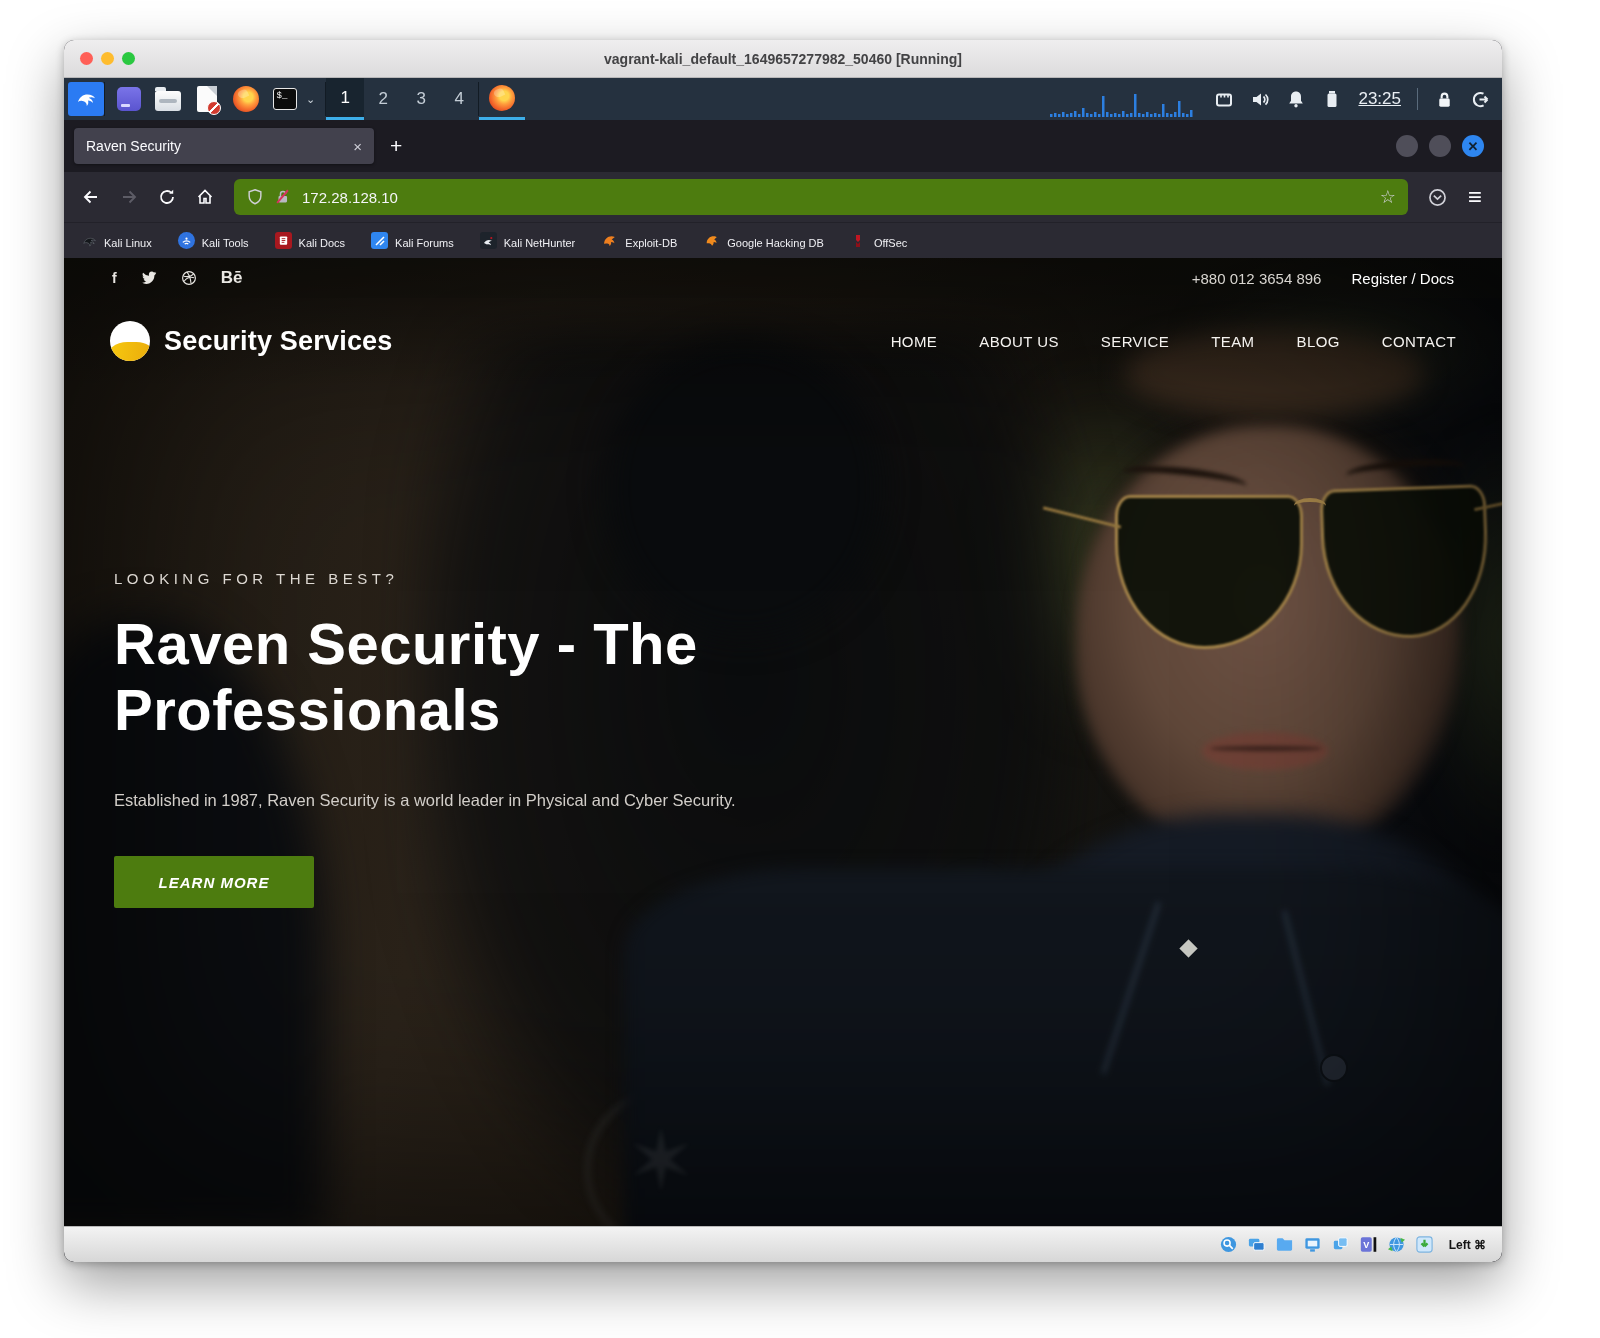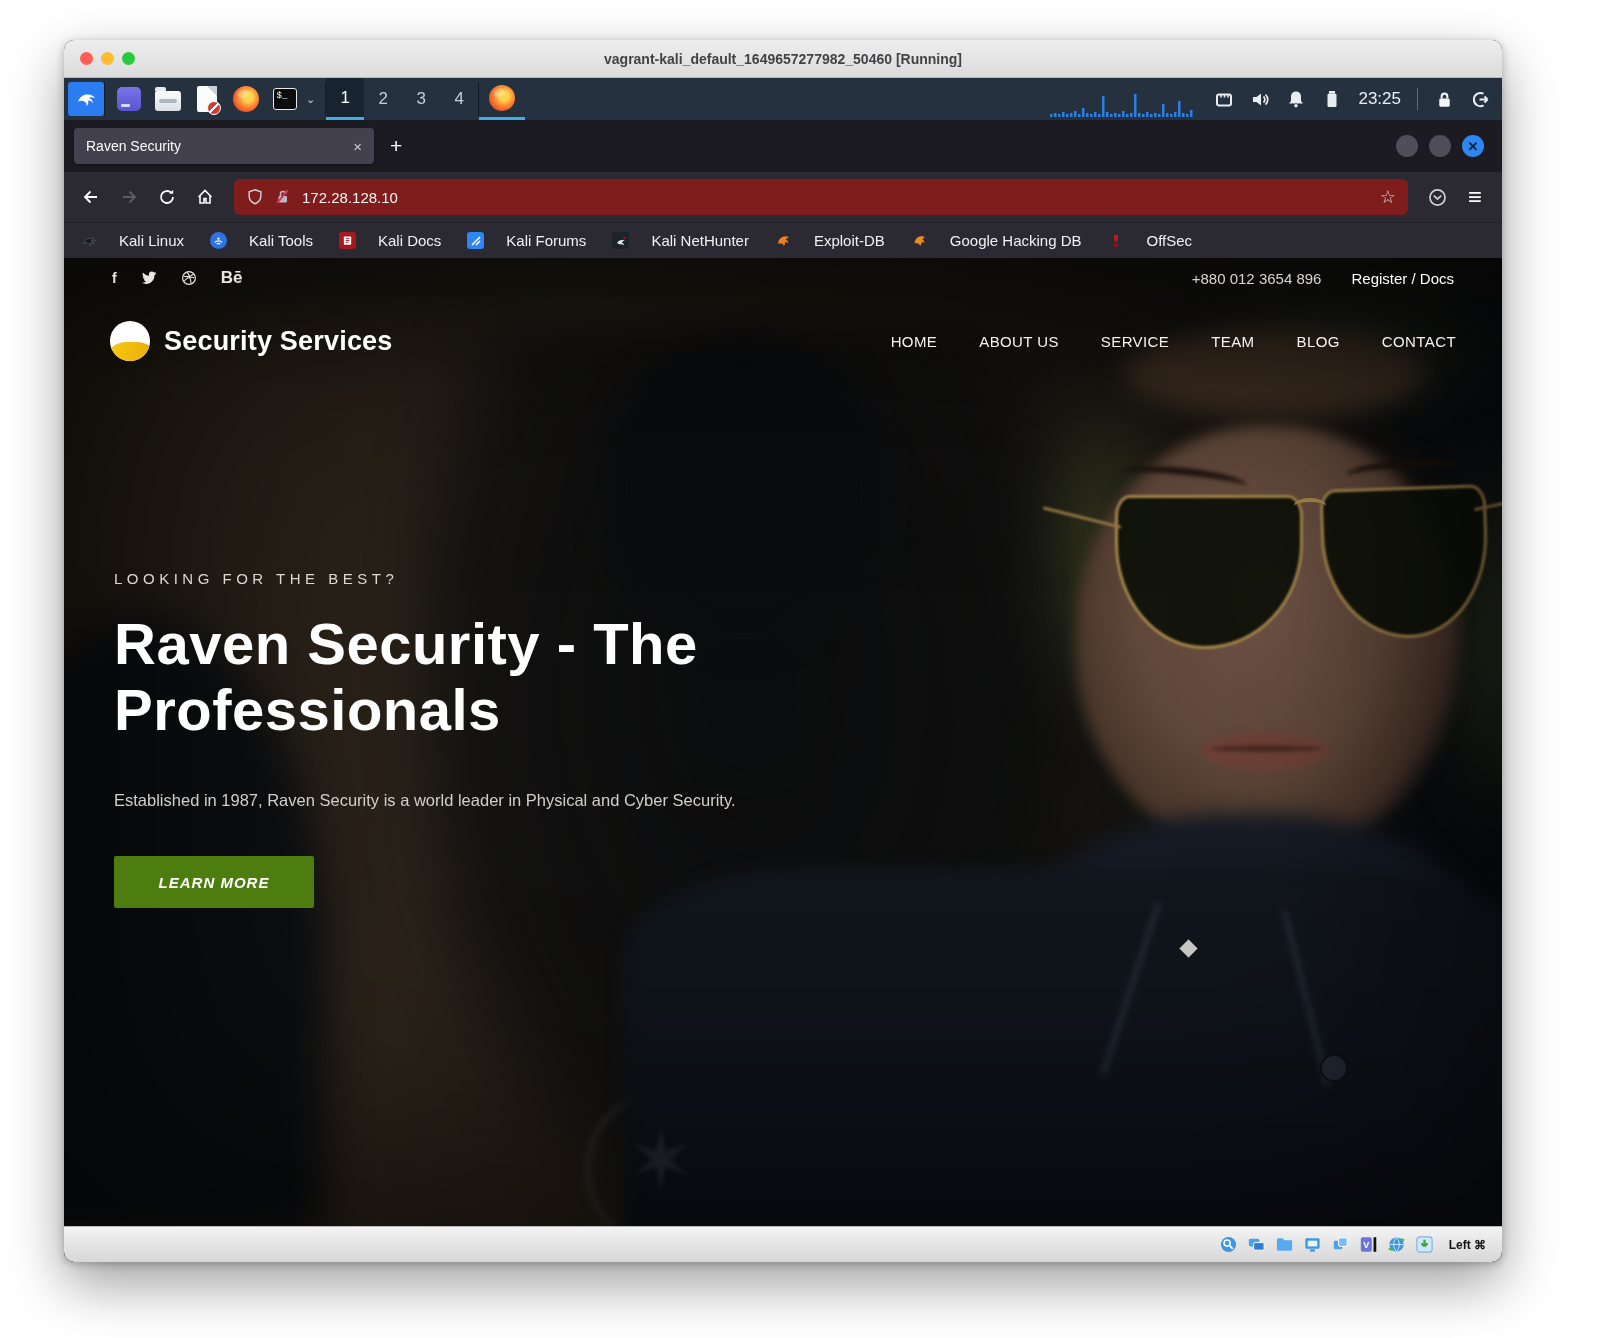--- a/index.html
+++ b/index.html
@@ -39,39 +39,39 @@
     background-image:linear-gradient(135deg,transparent 44%,#fff 45%,#fff 55%,transparent 56%);}
   .fficon{width:26px;height:26px;border-radius:50%;background:radial-gradient(circle at 58% 42%,#ffd54d 0 22%,#ff9f3d 38%,#f3672b 62%,#d9481f 80%);position:relative;}
   .fficon:after{content:"";position:absolute;left:5px;top:4px;width:10px;height:8px;border-radius:50% 50% 0 60%;background:rgba(255,255,255,.25);transform:rotate(-25deg);}
   .termicon{width:24px;height:22px;background:#0c0c0c;border:1.5px solid #e7e7e7;border-radius:3px;color:#fff;font-size:9px;font-family:"Liberation Mono",monospace;display:flex;align-items:flex-start;padding:2px 0 0 3px;box-sizing:border-box;}
   .chev{font-size:11px;color:#cfd6dd;margin-left:-4px;}
   .ws{width:38px;display:flex;align-items:center;justify-content:center;font-size:17px;color:#c4cdd6;box-sizing:border-box;}
   .ws.active{background:#18242f;color:#fff;border-bottom:3px solid #3daee9;}
   .runff{width:46px;display:flex;align-items:center;justify-content:center;border-bottom:3px solid #3daee9;box-sizing:border-box;}
   .pright{margin-left:auto;display:flex;align-items:center;gap:16px;padding-right:12px;}
   .cpu{align-self:flex-end;margin-bottom:2px;}
-  .clock{font-size:17px;color:#eaeff4;}
+  .clock{font-size:17px;color:#eaeff4;text-decoration:underline;}
   .psep2{width:1px;height:22px;background:#5a6b7c;}
   
   .tabbar{height:52px;background:#1c1b22;flex:none;display:flex;align-items:center;padding:0 10px;}
   .tab{width:300px;height:36px;background:#42414d;border-radius:4px;display:flex;align-items:center;padding:0 12px;box-sizing:border-box;color:#fbfbfe;font-size:14px;box-shadow:0 1px 3px rgba(0,0,0,.4);}
   .tabclose{margin-left:auto;color:#cfcfd8;font-size:15px;line-height:1;}
   .newtab{color:#fbfbfe;font-size:21px;margin-left:16px;}
   .winctrls{margin-left:auto;display:flex;align-items:center;gap:11px;padding-right:8px;}
   .circ{width:22px;height:22px;border-radius:50%;background:#4f4e59;}
   .circ.close{background:#2e86f0;color:#10202e;display:flex;align-items:center;justify-content:center;font-size:13px;font-weight:bold;}
   .navbar{height:50px;background:#2b2a33;flex:none;display:flex;align-items:center;padding:0 10px;gap:4px;}
   .iconbtn{width:34px;height:34px;border-radius:4px;display:flex;align-items:center;justify-content:center;flex:none;}
-  .urlbar{flex:1;height:36px;margin:0 8px;background:#7f1d1d;border-radius:6px;display:flex;align-items:center;gap:10px;padding:0 12px;box-sizing:border-box;}
+  .urlbar{flex:1;height:36px;margin:0 8px;background:#4d7c0f;border-radius:6px;display:flex;align-items:center;gap:10px;padding:0 12px;box-sizing:border-box;}
   .urltext{color:#f5f5f8;font-size:15px;}
   .urlspacer{flex:1;}
   .star{color:#d3d3da;font-size:18px;}
   .menu{color:#fbfbfe;font-size:24px;line-height:1;}
   .bookbar{height:36px;background:#2b2a33;flex:none;display:flex;align-items:center;gap:26px;padding:0 16px;border-top:1px solid #222129;box-sizing:border-box;}
-  .bm{display:flex;align-items:center;gap:22px;color:#f0f0f4;font-size:15px;}
+  .bm{display:flex;align-items:flex-end;gap:7px;color:#f0f0f4;font-size:11px;}
   .fv{width:17px;height:17px;border-radius:3px;flex:none;display:flex;align-items:center;justify-content:center;box-sizing:border-box;}
   
   .viewport{flex:1;position:relative;overflow:hidden;background:#181410;}
   .ph{position:absolute;inset:0;overflow:hidden;}
   .ph div{position:absolute;}
   .ph-base{inset:0;background:linear-gradient(102deg,#1e1912 0%,#2b231a 30%,#241d15 48%,#16140f 66%,#0b0d11 88%,#090b0e 100%);}
   .bokeh1{left:930px;top:120px;width:220px;height:360px;background:radial-gradient(closest-side,rgba(88,100,52,.55),rgba(88,100,52,0));filter:blur(26px);}
   .bokeh2{left:1360px;top:170px;width:160px;height:420px;background:radial-gradient(closest-side,rgba(80,94,48,.5),rgba(80,94,48,0));filter:blur(24px);}
   .bokeh3{left:1120px;top:20px;width:340px;height:140px;background:radial-gradient(closest-side,rgba(64,74,40,.4),rgba(64,74,40,0));filter:blur(22px);}
   .sil-back{left:340px;top:70px;width:680px;height:920px;background:radial-gradient(ellipse at 50% 38%,rgba(9,11,13,.95),rgba(9,11,13,.68) 58%,rgba(9,11,13,0) 76%);filter:blur(20px);}

